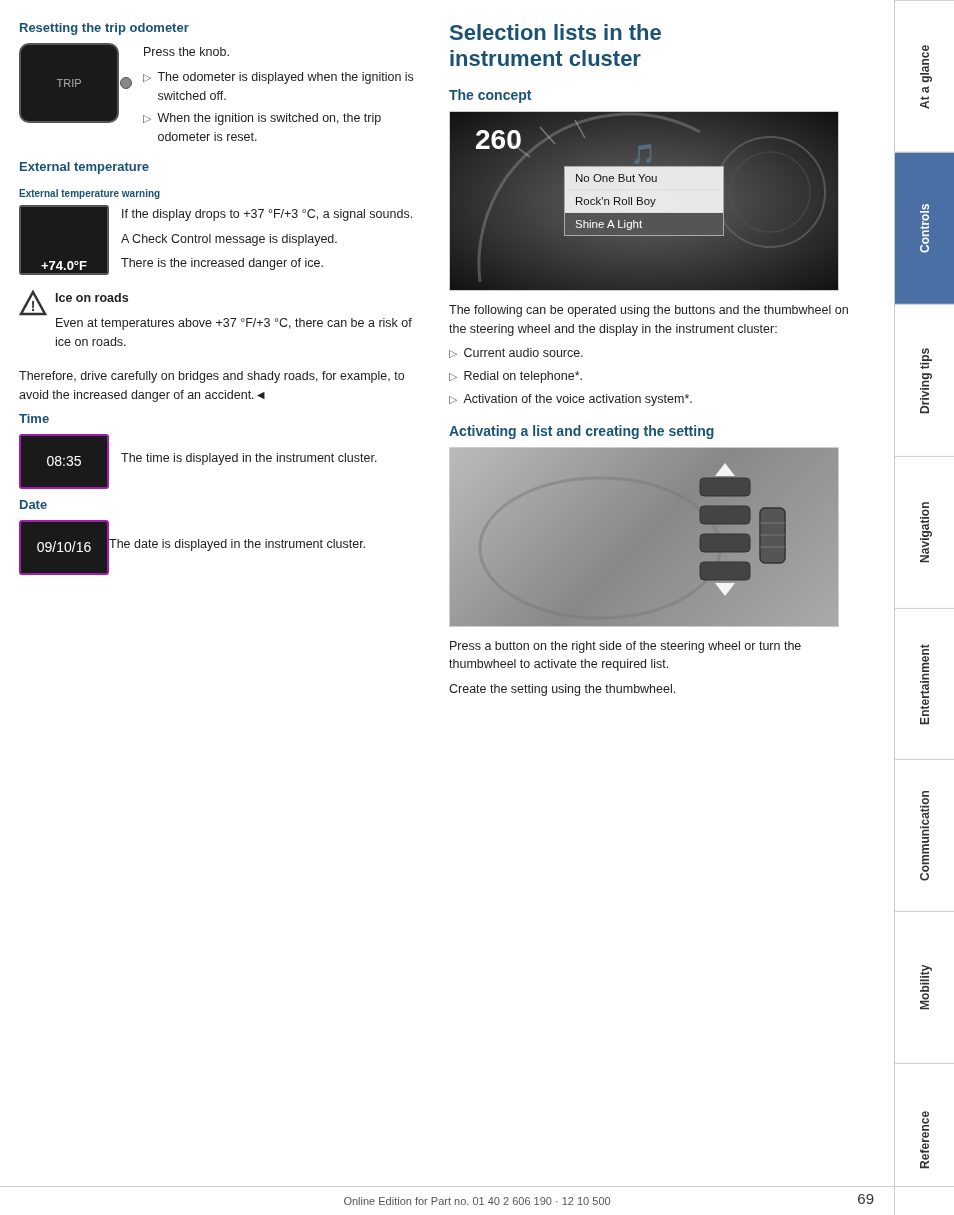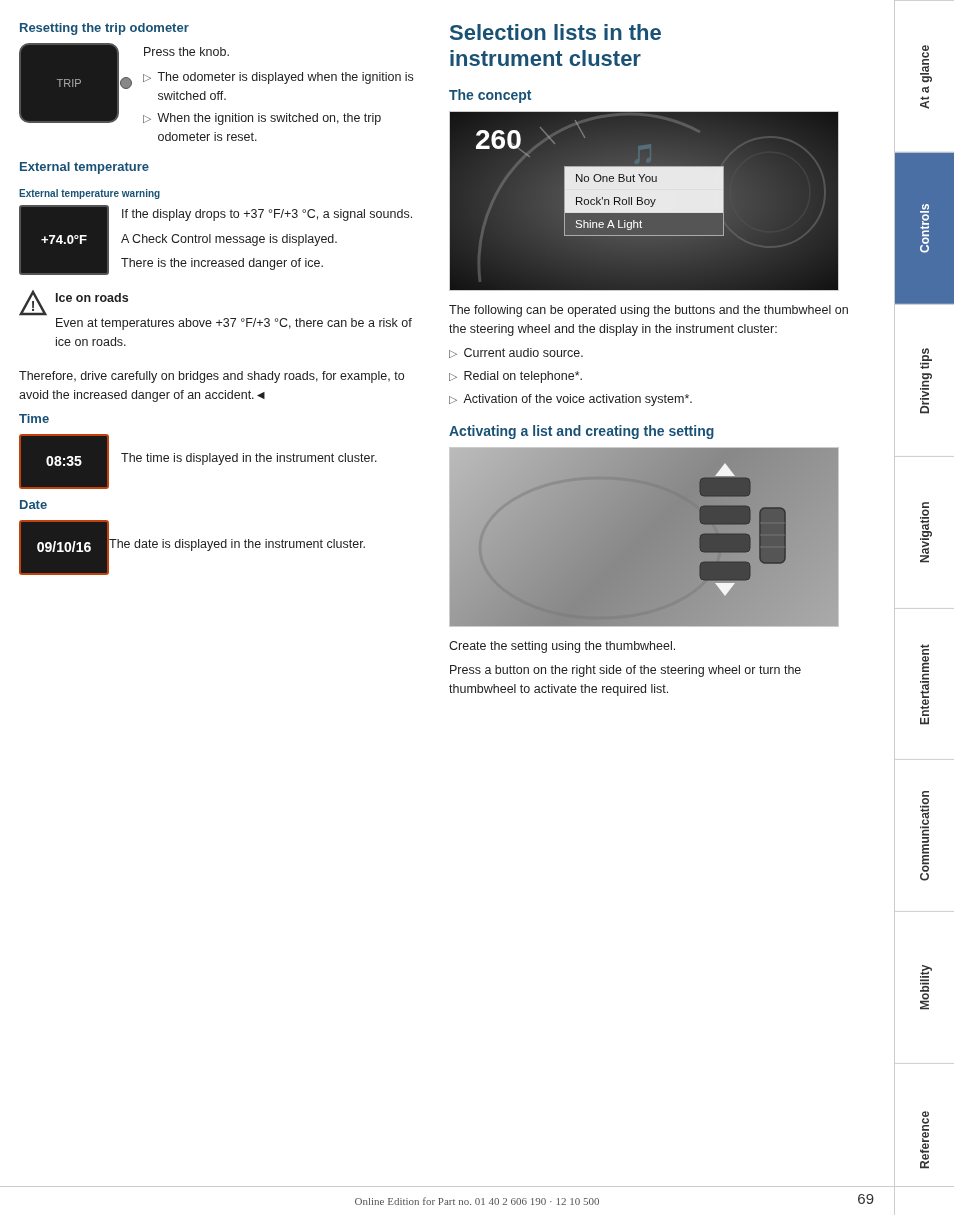--- a/index.html
+++ b/index.html
@@ -221,54 +221,53 @@
       bottom: 0;
       left: 0;
       right: 0;
       border-top: 1px solid #ccc;
       padding: 8px 8px;
       display: flex;
       justify-content: center;
       align-items: center;
       font-size: 11px;
       color: #555;
-      font-family: Liberation Serif, serif;
     }
     .page-number {
       position: absolute;
       bottom: 8px;
       right: 80px;
       font-size: 15px;
       color: #333;
     }
     .temp-figure {
       width: 90px;
       height: 70px;
       background: #1a1a1a;
       border: 2px solid #555;
       border-radius: 3px;
       display: flex;
-      align-items: center;
+      align-items: flex-end;
       justify-content: center;
       color: white;
       font-size: 13px;
       font-weight: bold;
     }
     .time-figure {
       width: 90px;
       height: 55px;
       background: #1a1a1a;
-      border: 2px solid #c2410c;
+      border: 2px solid #a21caf;
       border-radius: 3px;
       display: flex;
       align-items: center;
       justify-content: center;
       color: white;
       font-size: 14px;
-      font-weight: bold;
+      font-weight: normal;
     }
   </style>
 </head>
 <body>
 
 <div class="page-container">
   <div class="main-content">
 
     <div class="left-column">
 
@@ -424,22 +423,22 @@
               <polygon points="275,148 285,135 265,135" fill="white" opacity="0.9"></polygon>
 
               <rect x="310" y="60" width="25" height="55" rx="5" fill="#555" stroke="#333" stroke-width="1.5"></rect>
               <line x1="310" y1="75" x2="335" y2="75" stroke="#777" stroke-width="1"></line>
               <line x1="310" y1="87" x2="335" y2="87" stroke="#777" stroke-width="1"></line>
               <line x1="310" y1="99" x2="335" y2="99" stroke="#777" stroke-width="1"></line>
             </svg>
           </div>
         </div>
 
+        <div class="body-text">Press a button on the right side of the steering wheel or turn the thumbwheel to activate the required list.</div>
         <div class="body-text">Create the setting using the thumbwheel.</div>
-        <div class="body-text">Press a button on the right side of the steering wheel or turn the thumbwheel to activate the required list.</div>
       </div>
 
     </div>
 
   </div>
 
   <div class="sidebar">
     <div class="sidebar-section">
       <span>At a glance</span>
     </div>

